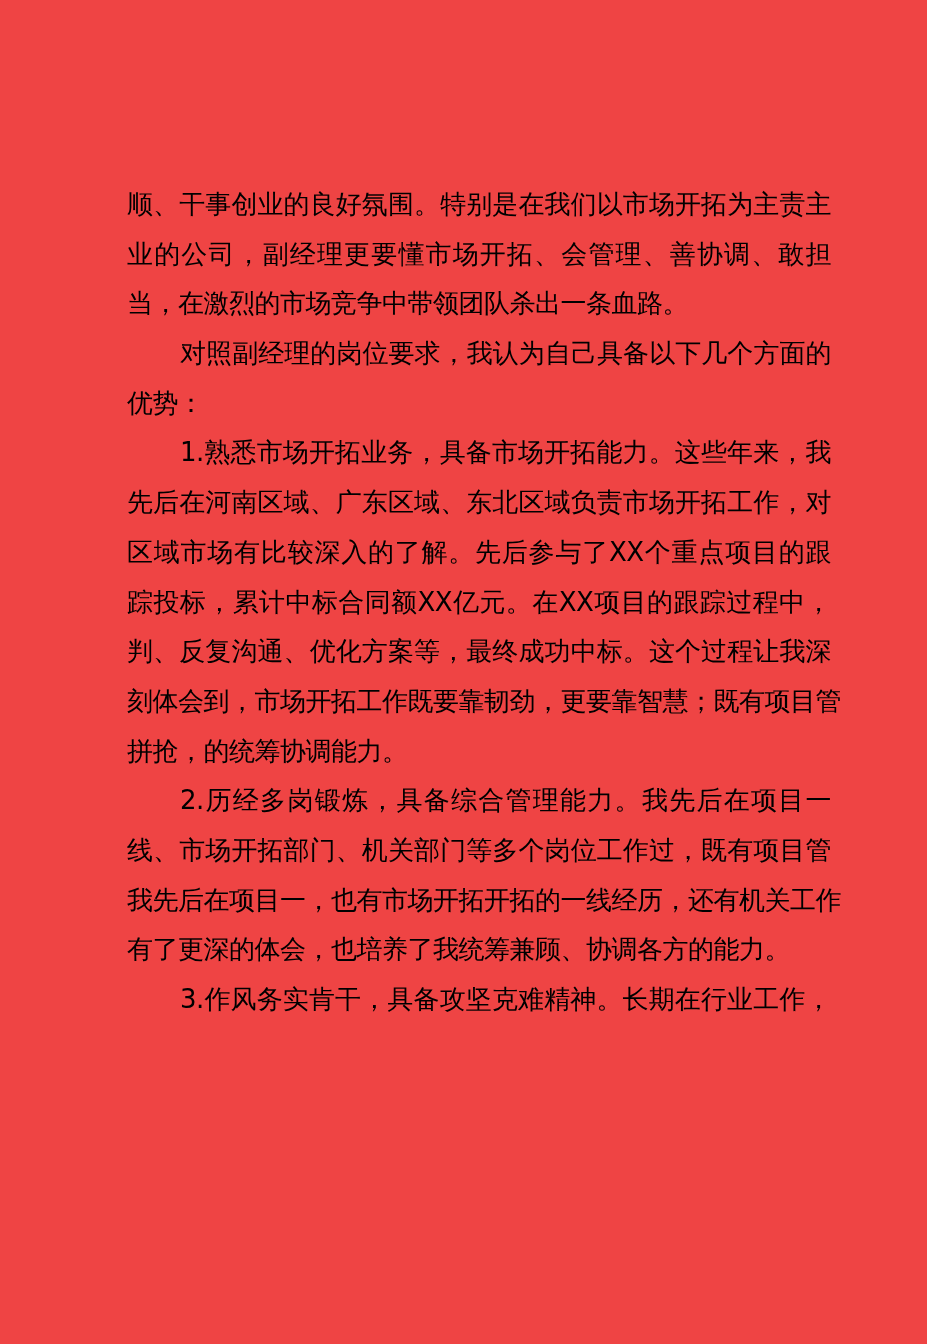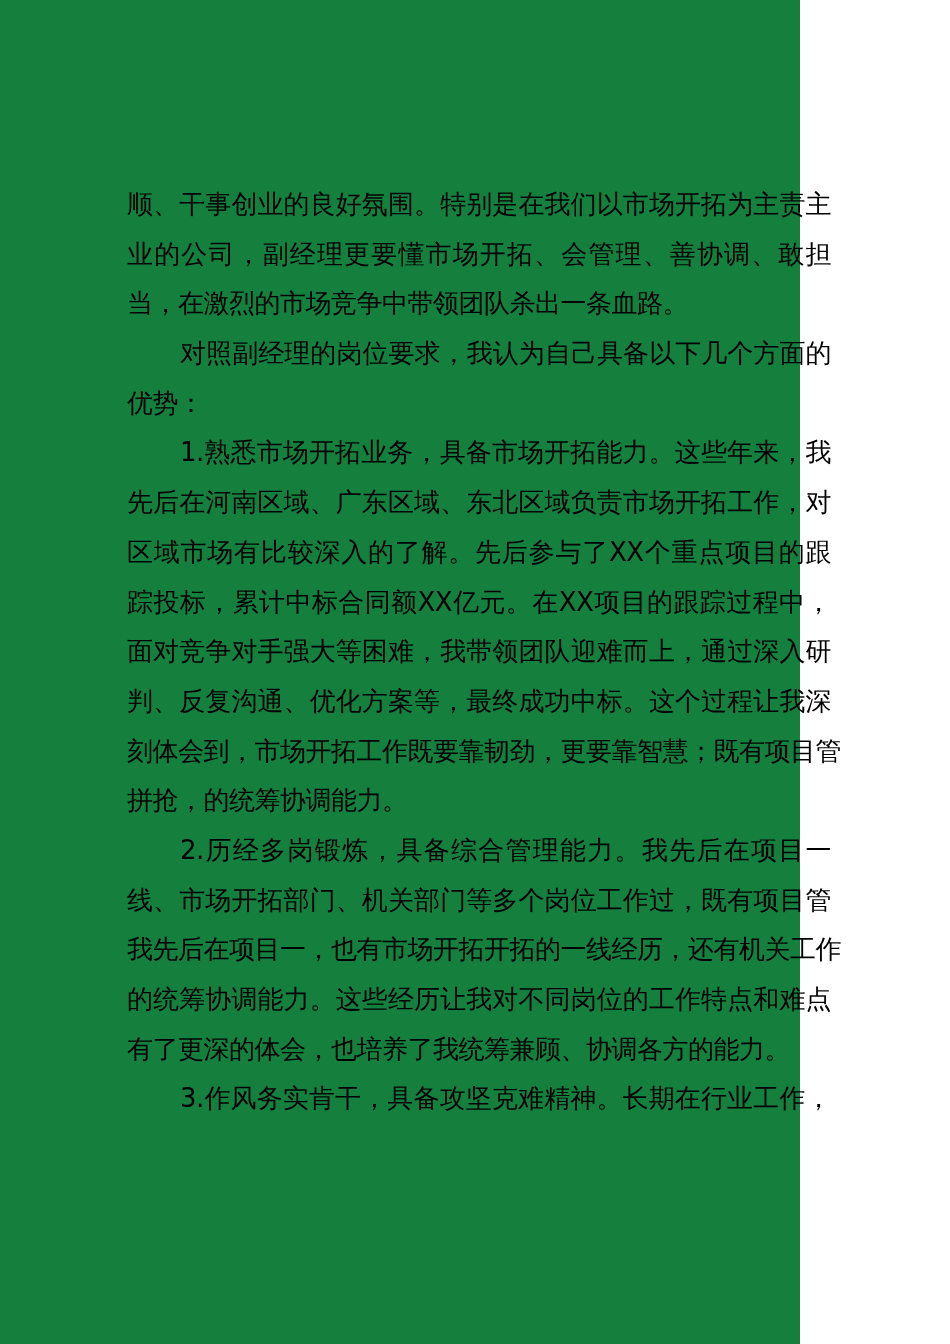--- a/index.html
+++ b/index.html
@@ -12,23 +12,23 @@
       height: 1344px;
       position: relative;
       overflow: hidden;
       font-family: "DejaVu Sans", sans-serif;
       color: #000000;
     }
     .page {
       position: absolute;
       left: 0;
       top: 0;
-      width: 800px;
+      width: 927px;
       height: 1344px;
-      background: #15803d;
+      background: #ef4444;
     }
     .text-block {
       position: absolute;
       left: 127px;
       top: 180px;
       width: 704px;
       font-size: 26px;
       line-height: 49.7px;
       letter-spacing: -0.5px;
     }
@@ -64,31 +64,29 @@
     <div>
       <div class="line indent">对照副经理的岗位要求，我认为自己具备以下几个方面的</div>
       <div class="line last">优势：</div>
     </div>
 
     <div>
       <div class="line indent">1.熟悉市场开拓业务，具备市场开拓能力。这些年来，我</div>
       <div class="line">先后在河南区域、广东区域、东北区域负责市场开拓工作，对</div>
       <div class="line">区域市场有比较深入的了解。先后参与了XX个重点项目的跟</div>
       <div class="line">踪投标，累计中标合同额XX亿元。在XX项目的跟踪过程中，</div>
-      <div class="line">面对竞争对手强大等困难，我带领团队迎难而上，通过深入研</div>
       <div class="line">判、反复沟通、优化方案等，最终成功中标。这个过程让我深</div>
       <div class="line">刻体会到，市场开拓工作既要靠韧劲，更要靠智慧；既有项目管</div>
       <div class="line last">拼抢，的统筹协调能力。</div>
     </div>
 
     <div>
       <div class="line indent">2.历经多岗锻炼，具备综合管理能力。我先后在项目一</div>
       <div class="line">线、市场开拓部门、机关部门等多个岗位工作过，既有项目管</div>
       <div class="line">我先后在项目一，也有市场开拓开拓的一线经历，还有机关工作</div>
-      <div class="line">的统筹协调能力。这些经历让我对不同岗位的工作特点和难点</div>
       <div class="line last">有了更深的体会，也培养了我统筹兼顾、协调各方的能力。</div>
     </div>
 
     <div>
       <div class="line indent">3.作风务实肯干，具备攻坚克难精神。长期在行业工作，</div>
     </div>
 
   </div>
 </div>
 

